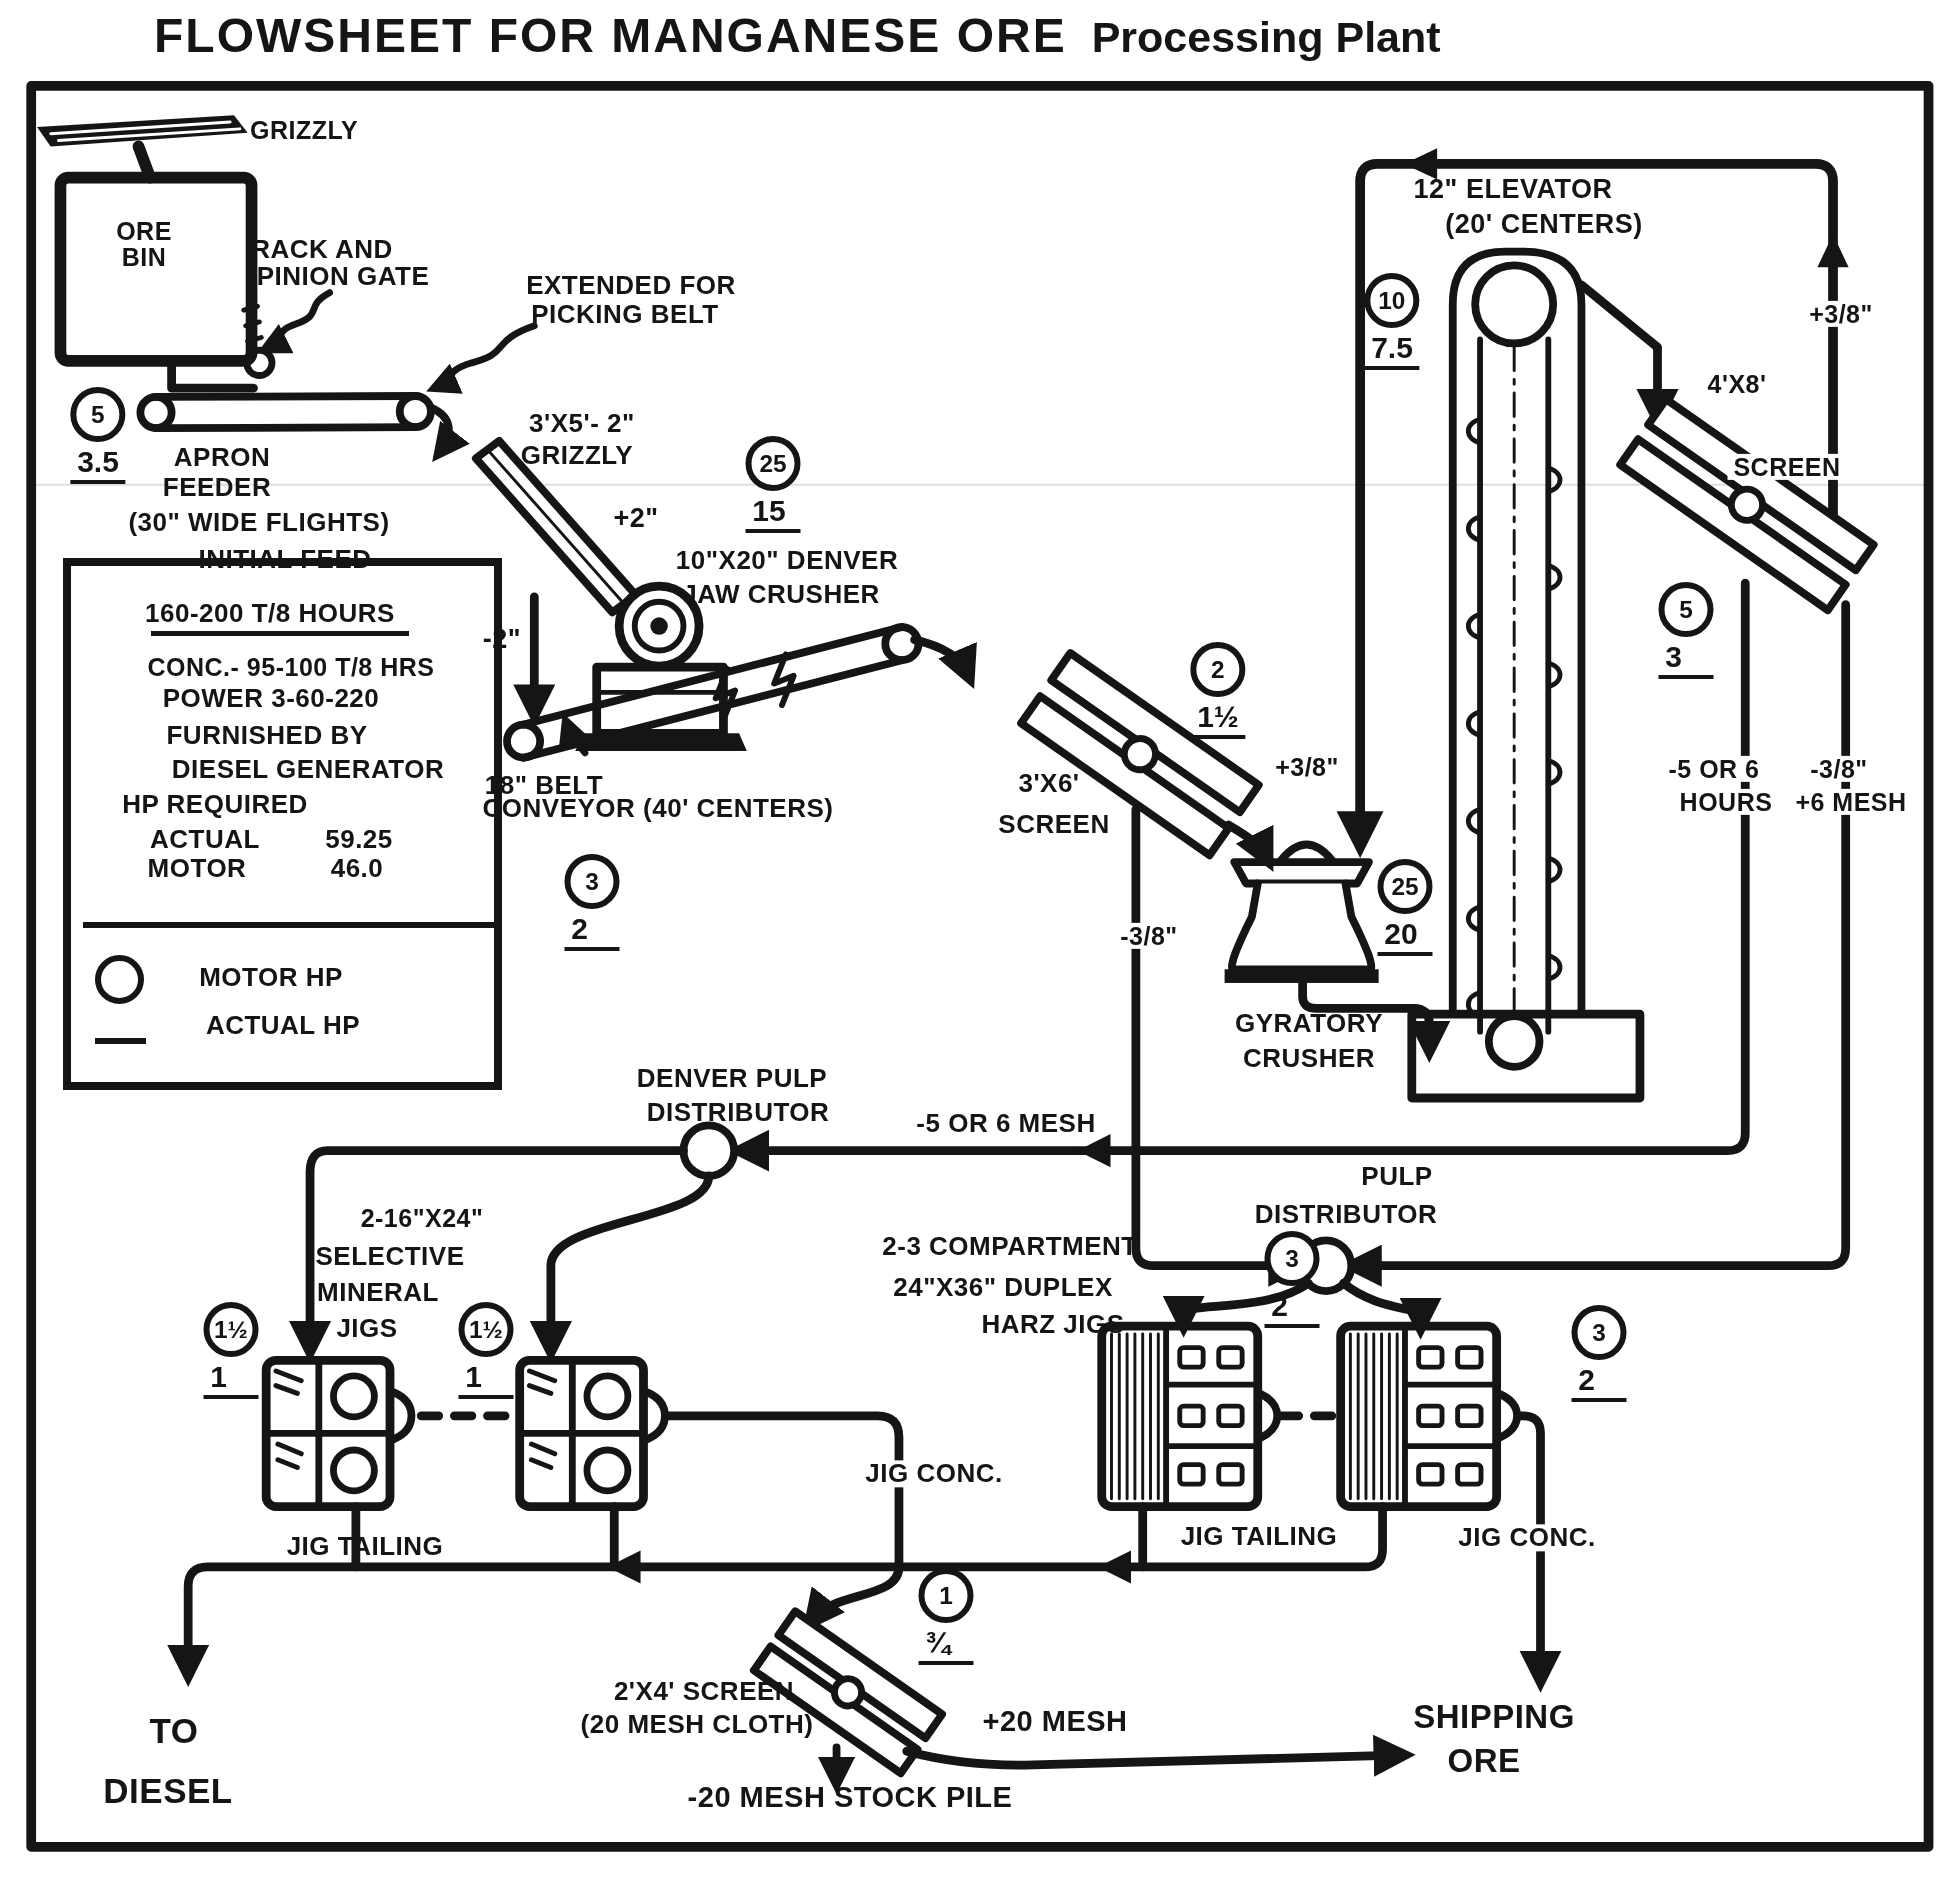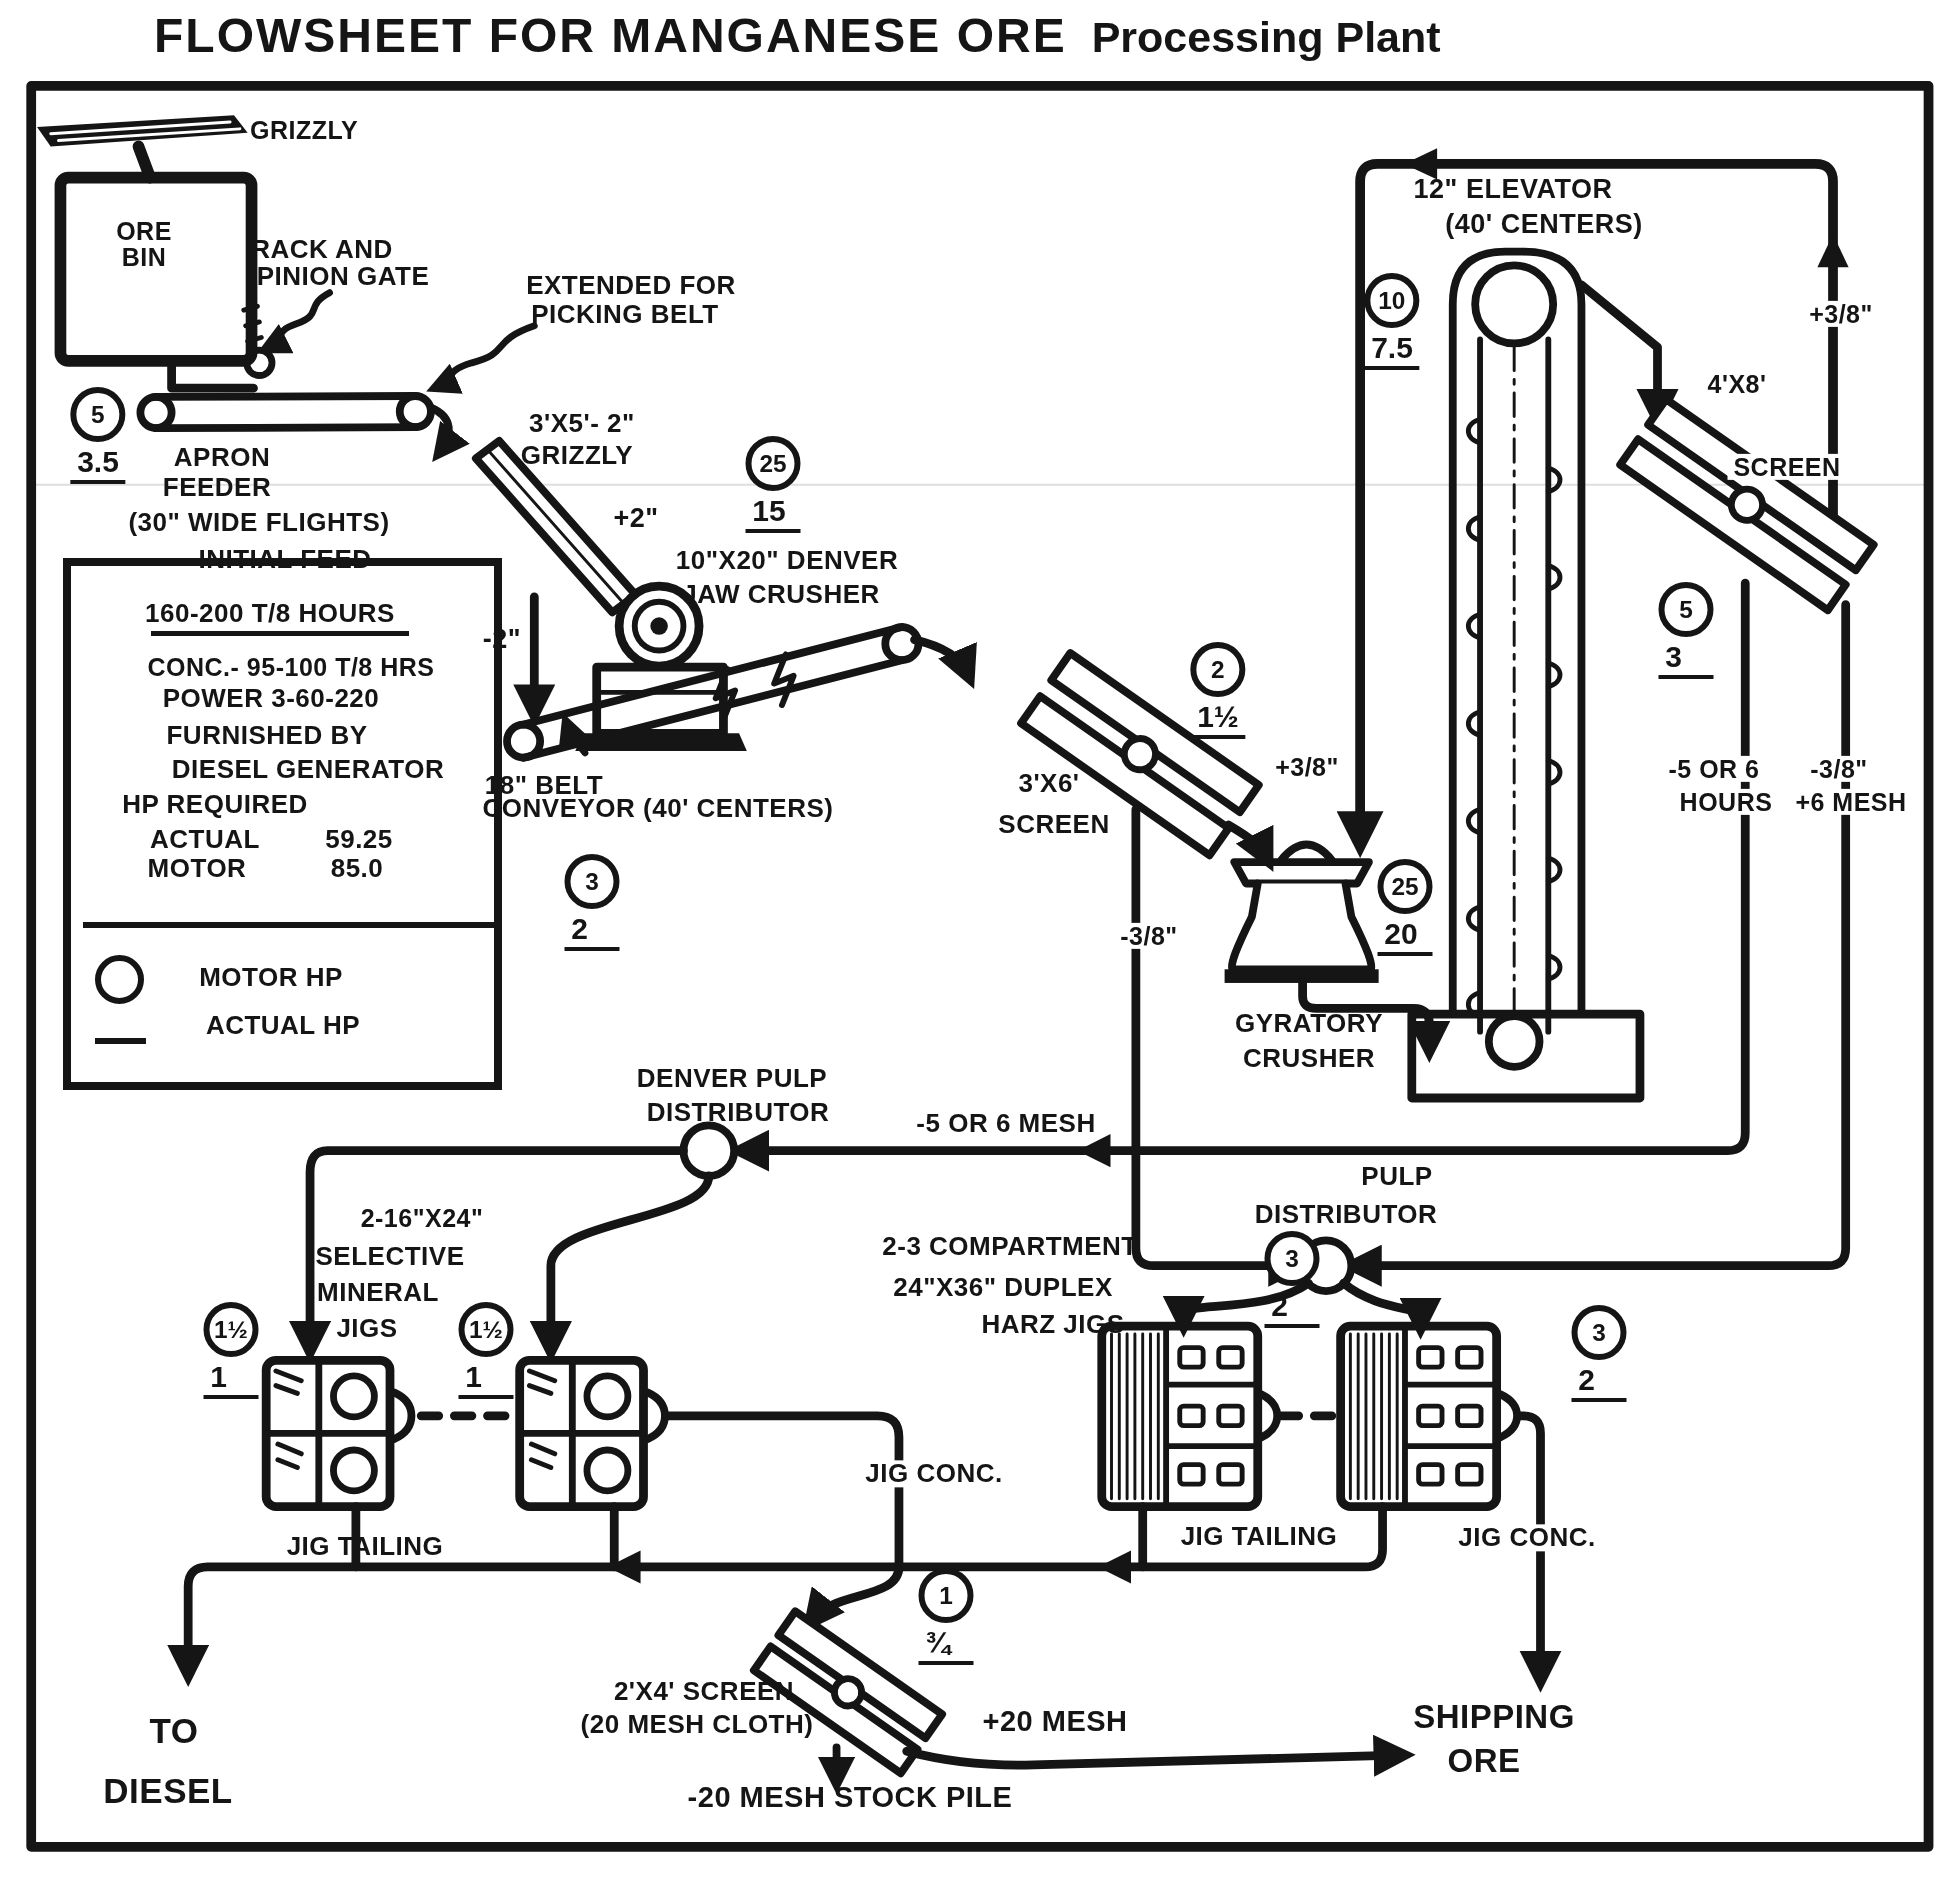--- a/index.html
+++ b/index.html
@@ -222,21 +222,21 @@
 <div class="lb" style="left:781px;top:595px">JAW CRUSHER</div>
 <div class="lb" style="left:544px;top:786px">18" BELT</div>
 <div class="lb" style="left:658px;top:809px">CONVEYOR (40' CENTERS)</div>
 <div class="lb" style="left:1049px;top:784px">3'X6'</div>
 <div class="lb" style="left:1054px;top:825px">SCREEN</div>
 <div class="lb s26" style="left:1307px;top:767px">+3/8"</div>
 <div class="lb s26 bg" style="left:1149px;top:936px">-3/8"</div>
 <div class="lb" style="left:1309px;top:1024px">GYRATORY</div>
 <div class="lb" style="left:1309px;top:1059px">CRUSHER</div>
 <div class="lb s28" style="left:1513px;top:189px">12" ELEVATOR</div>
-<div class="lb s28" style="left:1544px;top:224px">(40' CENTERS)</div>
+<div class="lb s28" style="left:1544px;top:224px">(20' CENTERS)</div>
 <div class="lb s26" style="left:1737px;top:384px">4'X8'</div>
 <div class="lb s26 bg" style="left:1787px;top:467px">SCREEN</div>
 <div class="lb s26 bg" style="left:1841px;top:314px">+3/8"</div>
 <div class="lb s26 bg" style="left:1714px;top:769px">-5 OR 6</div>
 <div class="lb s26 bg" style="left:1726px;top:802px">HOURS</div>
 <div class="lb s26 bg" style="left:1839px;top:769px">-3/8"</div>
 <div class="lb s26 bg" style="left:1851px;top:802px">+6 MESH</div>
 <div class="lb" style="left:1006px;top:1124px">-5 OR 6 MESH</div>
 <div class="lb" style="left:732px;top:1079px">DENVER PULP</div>
 <div class="lb" style="left:738px;top:1113px">DISTRIBUTOR</div>
@@ -267,21 +267,21 @@
 <div class="lb" style="left:270px;top:614px">160-200 T/8 HOURS</div>
 <div class="hr" style="left:151px;top:631px;width:258px;height:4.9px"></div>
 <div class="lb s26" style="left:291px;top:667px">CONC.- 95-100 T/8 HRS</div>
 <div class="lb" style="left:271px;top:699px">POWER 3-60-220</div>
 <div class="lb" style="left:267px;top:736px">FURNISHED BY</div>
 <div class="lb" style="left:308px;top:770px">DIESEL GENERATOR</div>
 <div class="lb" style="left:215px;top:805px">HP REQUIRED</div>
 <div class="lb" style="left:205px;top:840px">ACTUAL</div>
 <div class="lb" style="left:359px;top:840px">59.25</div>
 <div class="lb" style="left:197px;top:869px">MOTOR</div>
-<div class="lb" style="left:357px;top:869px">85.0</div>
+<div class="lb" style="left:357px;top:869px">46.0</div>
 <div class="hr" style="left:83px;top:922px;width:414px;height:5.9px"></div>
 <div class="lcirc"></div>
 <div class="lb" style="left:271px;top:978px">MOTOR HP</div>
 <div class="hr" style="left:95px;top:1038px;width:51px;height:5.9px"></div>
 <div class="lb" style="left:283px;top:1026px">ACTUAL HP</div>
 
 <div class="motor" style="left:98px;top:387px">
   <span class="mc">5</span>
   <span class="ma">3.5</span>
 </div>

